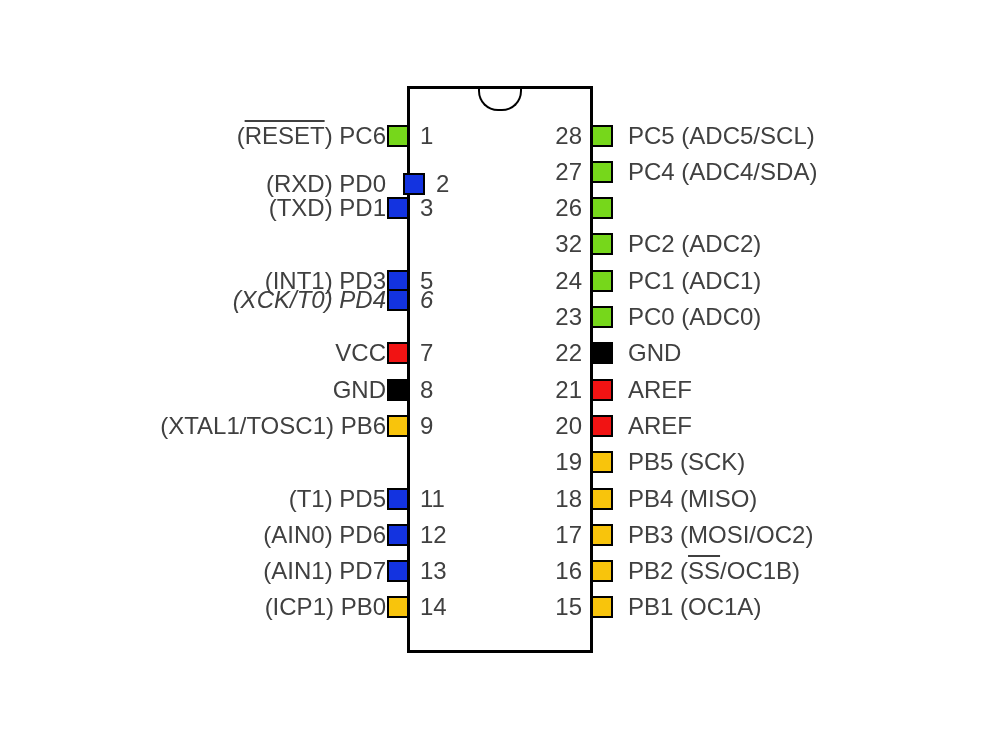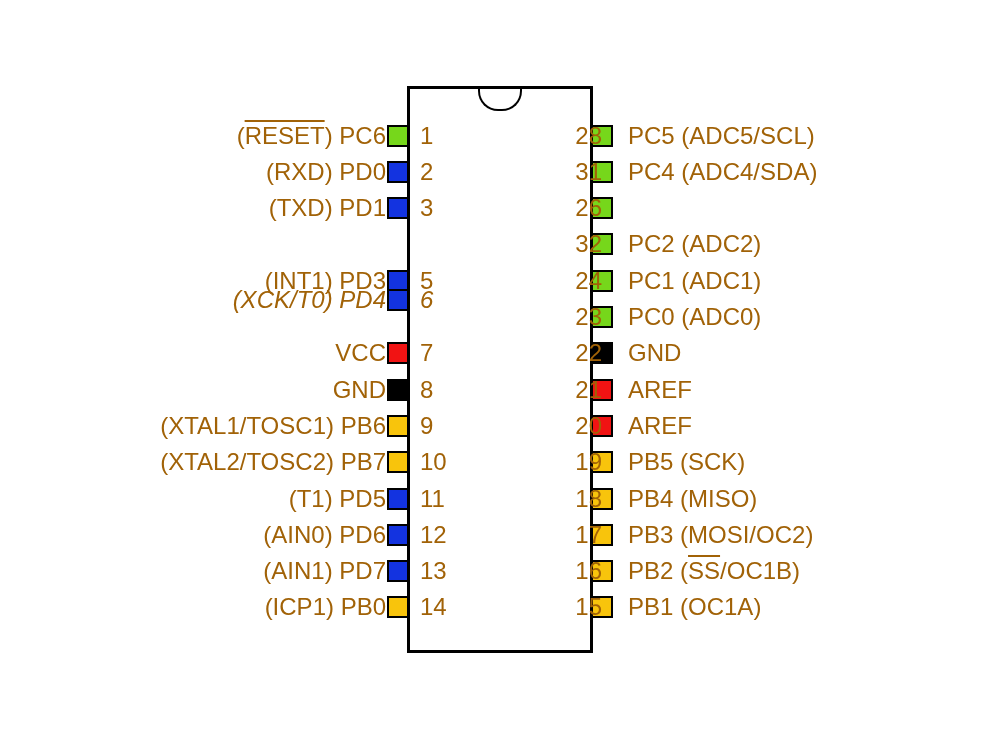--- a/index.html
+++ b/index.html
@@ -6,21 +6,21 @@
     margin: 0;
     padding: 0;
     background: #ffffff;
   }
   .canvas {
     position: relative;
     width: 1000px;
     height: 741px;
     background: #ffffff;
     font-family: "Liberation Sans", sans-serif;
-    color: #a16207;
+    color: #404040;
     overflow: hidden;
   }
   .chip-body {
     position: absolute;
     left: 407px;
     top: 86px;
     width: 180px;
     height: 561px;
     background: #ffffff;
     border: 3px solid #000000;
@@ -57,42 +57,42 @@
     top: 7px;
     width: 18px;
     height: 18px;
     border: 2px solid #000000;
   }
   
   .pin-row.left .pin-label { right: 614px; text-align: right; }
   .pin-row.left .pin-box   { left: 387px; }
   .pin-row.left .pin-number{ left: 420px; }
   
-  .pin-row.right .pin-number{ right: 398px; }
+  .pin-row.right .pin-number{ right: 418px; }
   .pin-row.right .pin-box   { left: 591px; }
   .pin-row.right .pin-label { left: 620px; margin-left: 8px; }
   .ov {
     text-decoration: overline;
     text-decoration-thickness: 1.5px;
   }
 </style>
 </head>
 <body>
 
 <div class="canvas">
   <div class="chip-body">
     <div class="notch"></div>
   </div>
   <div id="pin-rows">
       <div class="pin-row left" style="top: 118px;">
     <span class="pin-label">(<span class="ov">RESET</span>) PC6</span>
     <span class="pin-box" style="background: rgb(118, 215, 27);"></span>
     <span class="pin-number">1</span>
   </div>
-      <div class="pin-row left" style="top: 154px;">
+      <div class="pin-row left" style="top: 166px; margin-left: 16px;">
     <span class="pin-label">(RXD) PD0</span>
     <span class="pin-box" style="background: rgb(19, 51, 224);"></span>
     <span class="pin-number">2</span>
   </div>
       <div class="pin-row left" style="top: 190px;">
     <span class="pin-label">(TXD) PD1</span>
     <span class="pin-box" style="background: rgb(19, 51, 224);"></span>
     <span class="pin-number">3</span>
   </div>
       <div class="pin-row left" style="top: 263px; text-decoration: underline;">
@@ -113,25 +113,20 @@
       <div class="pin-row left" style="top: 372px;">
     <span class="pin-label">GND</span>
     <span class="pin-box" style="background: rgb(0, 0, 0);"></span>
     <span class="pin-number">8</span>
   </div>
       <div class="pin-row left" style="top: 408px;">
     <span class="pin-label">(XTAL1/TOSC1) PB6</span>
     <span class="pin-box" style="background: rgb(248, 196, 12);"></span>
     <span class="pin-number">9</span>
   </div>
-      <div class="pin-row left" style="top: 444px;">
-    <span class="pin-label">(XTAL2/TOSC2) PB7</span>
-    <span class="pin-box" style="background: rgb(248, 196, 12);"></span>
-    <span class="pin-number">10</span>
-  </div>
       <div class="pin-row left" style="top: 481px;">
     <span class="pin-label">(T1) PD5</span>
     <span class="pin-box" style="background: rgb(19, 51, 224);"></span>
     <span class="pin-number">11</span>
   </div>
       <div class="pin-row left" style="top: 517px;">
     <span class="pin-label">(AIN0) PD6</span>
     <span class="pin-box" style="background: rgb(19, 51, 224);"></span>
     <span class="pin-number">12</span>
   </div>
@@ -146,21 +141,21 @@
     <span class="pin-number">14</span>
   </div>
       <div class="pin-row right" style="top: 118px;">
     <span class="pin-label">PC5 (ADC5/SCL)</span>
     <span class="pin-box" style="background: rgb(118, 215, 27);"></span>
     <span class="pin-number">28</span>
   </div>
       <div class="pin-row right" style="top: 154px;">
     <span class="pin-label">PC4 (ADC4/SDA)</span>
     <span class="pin-box" style="background: rgb(118, 215, 27);"></span>
-    <span class="pin-number">31</span>
+    <span class="pin-number">27</span>
   </div>
       <div class="pin-row right" style="top: 190px;">
     <span class="pin-box" style="background: rgb(118, 215, 27);"></span>
     <span class="pin-number">26</span>
   </div>
       <div class="pin-row right" style="top: 226px;">
     <span class="pin-label">PC2 (ADC2)</span>
     <span class="pin-box" style="background: rgb(118, 215, 27);"></span>
     <span class="pin-number">32</span>
   </div>

